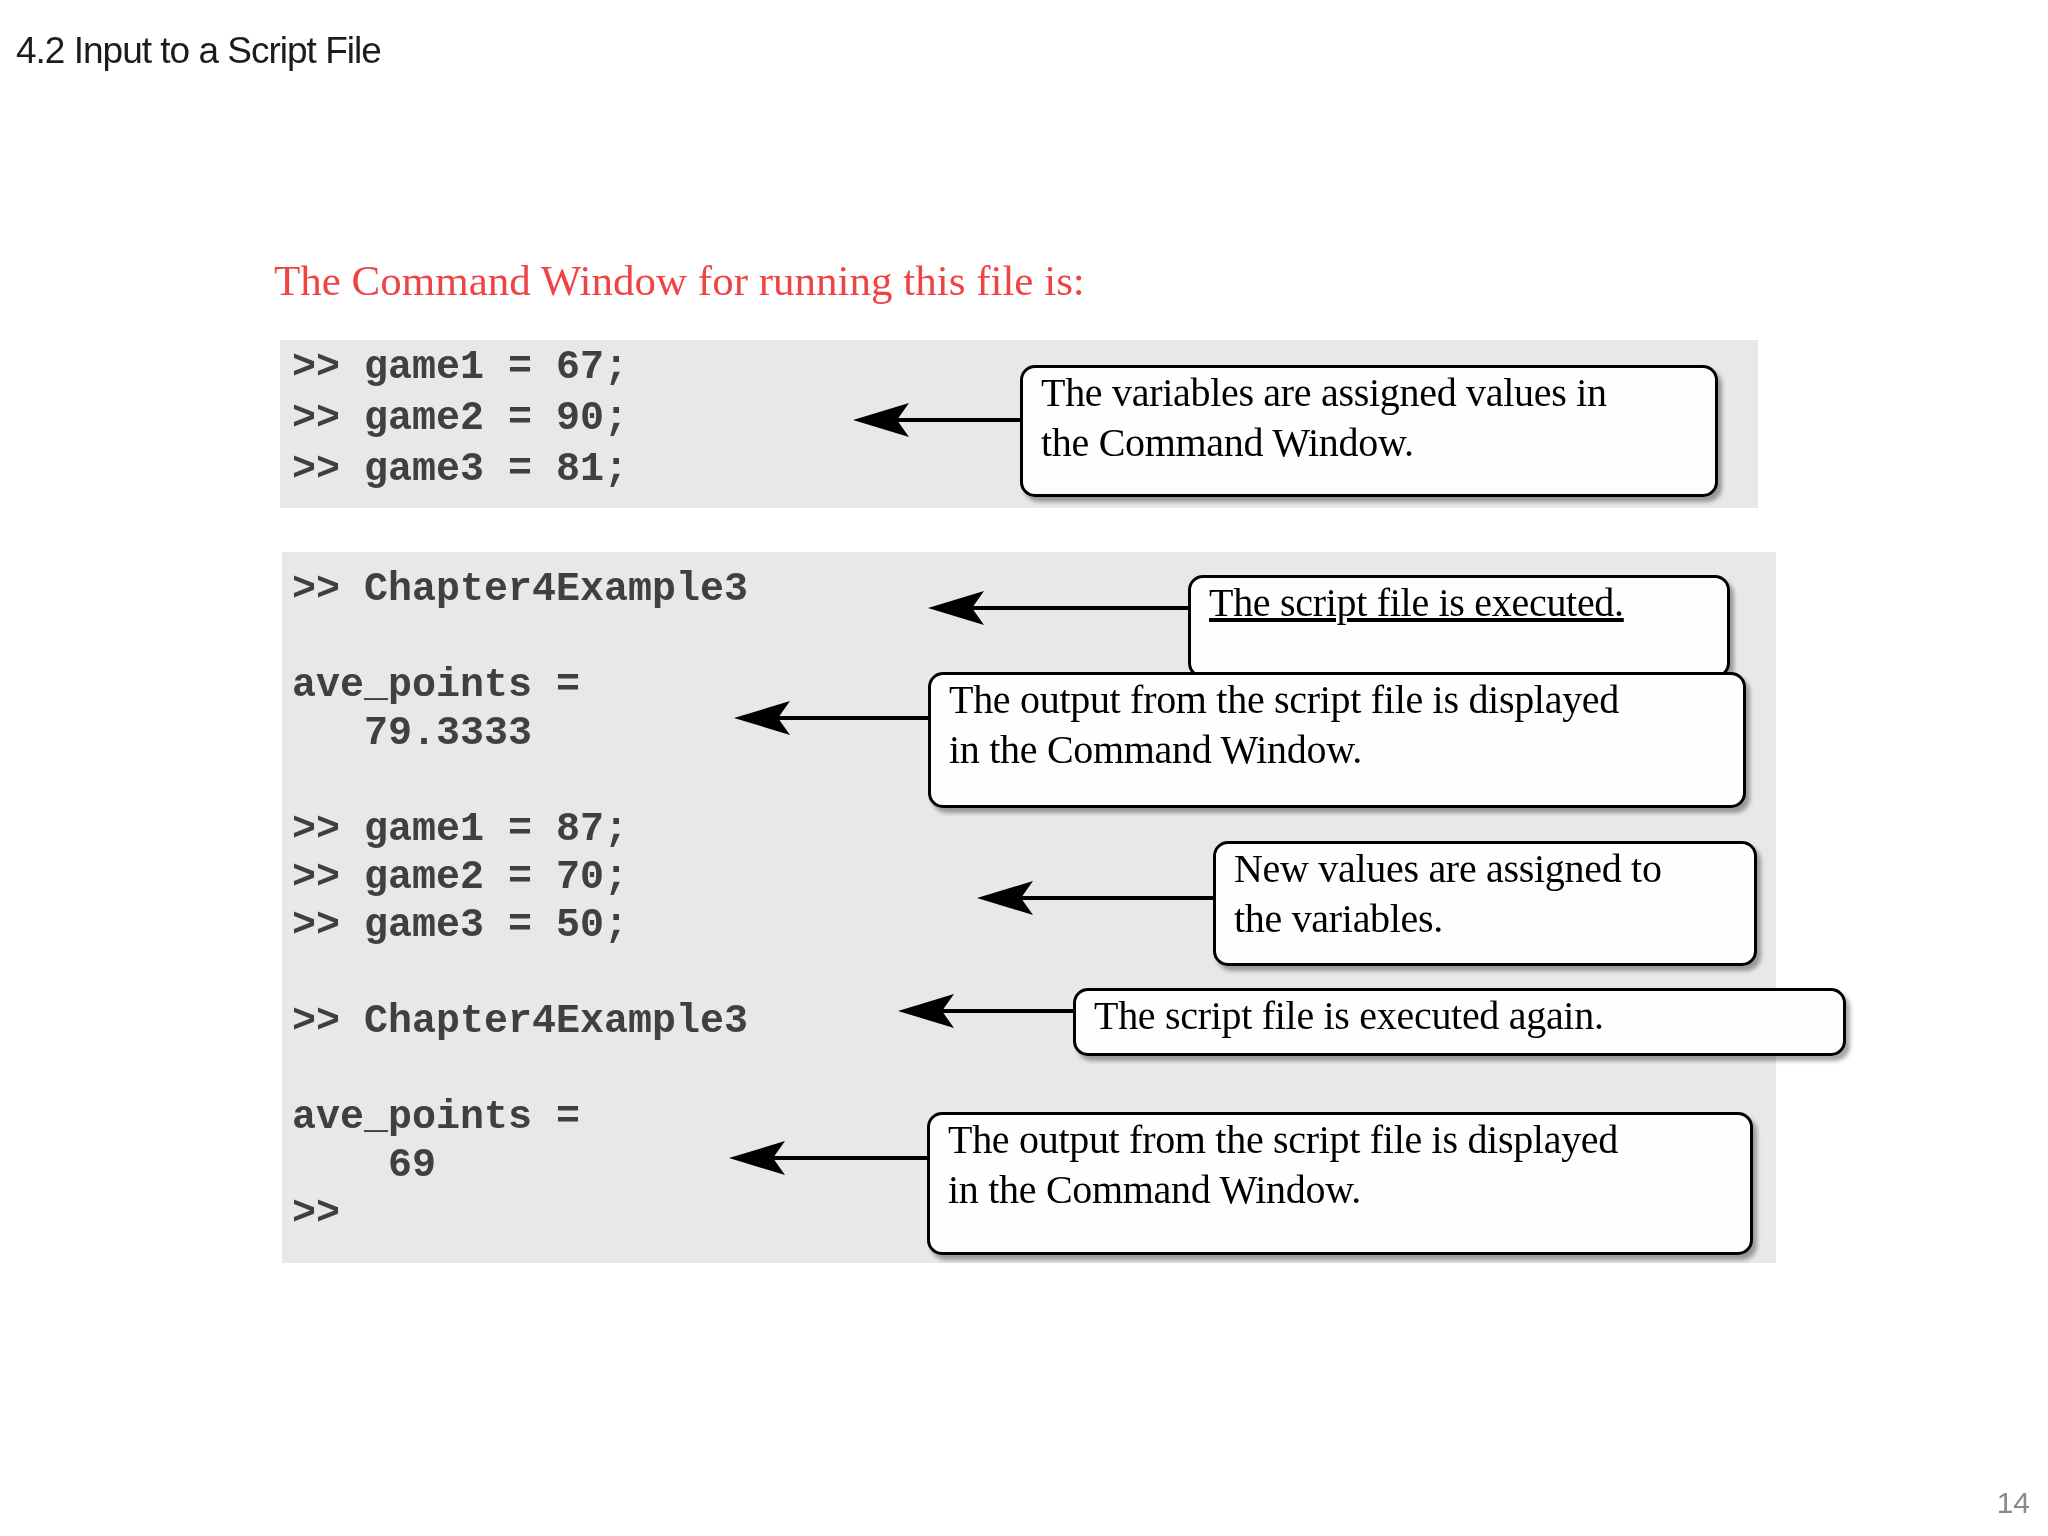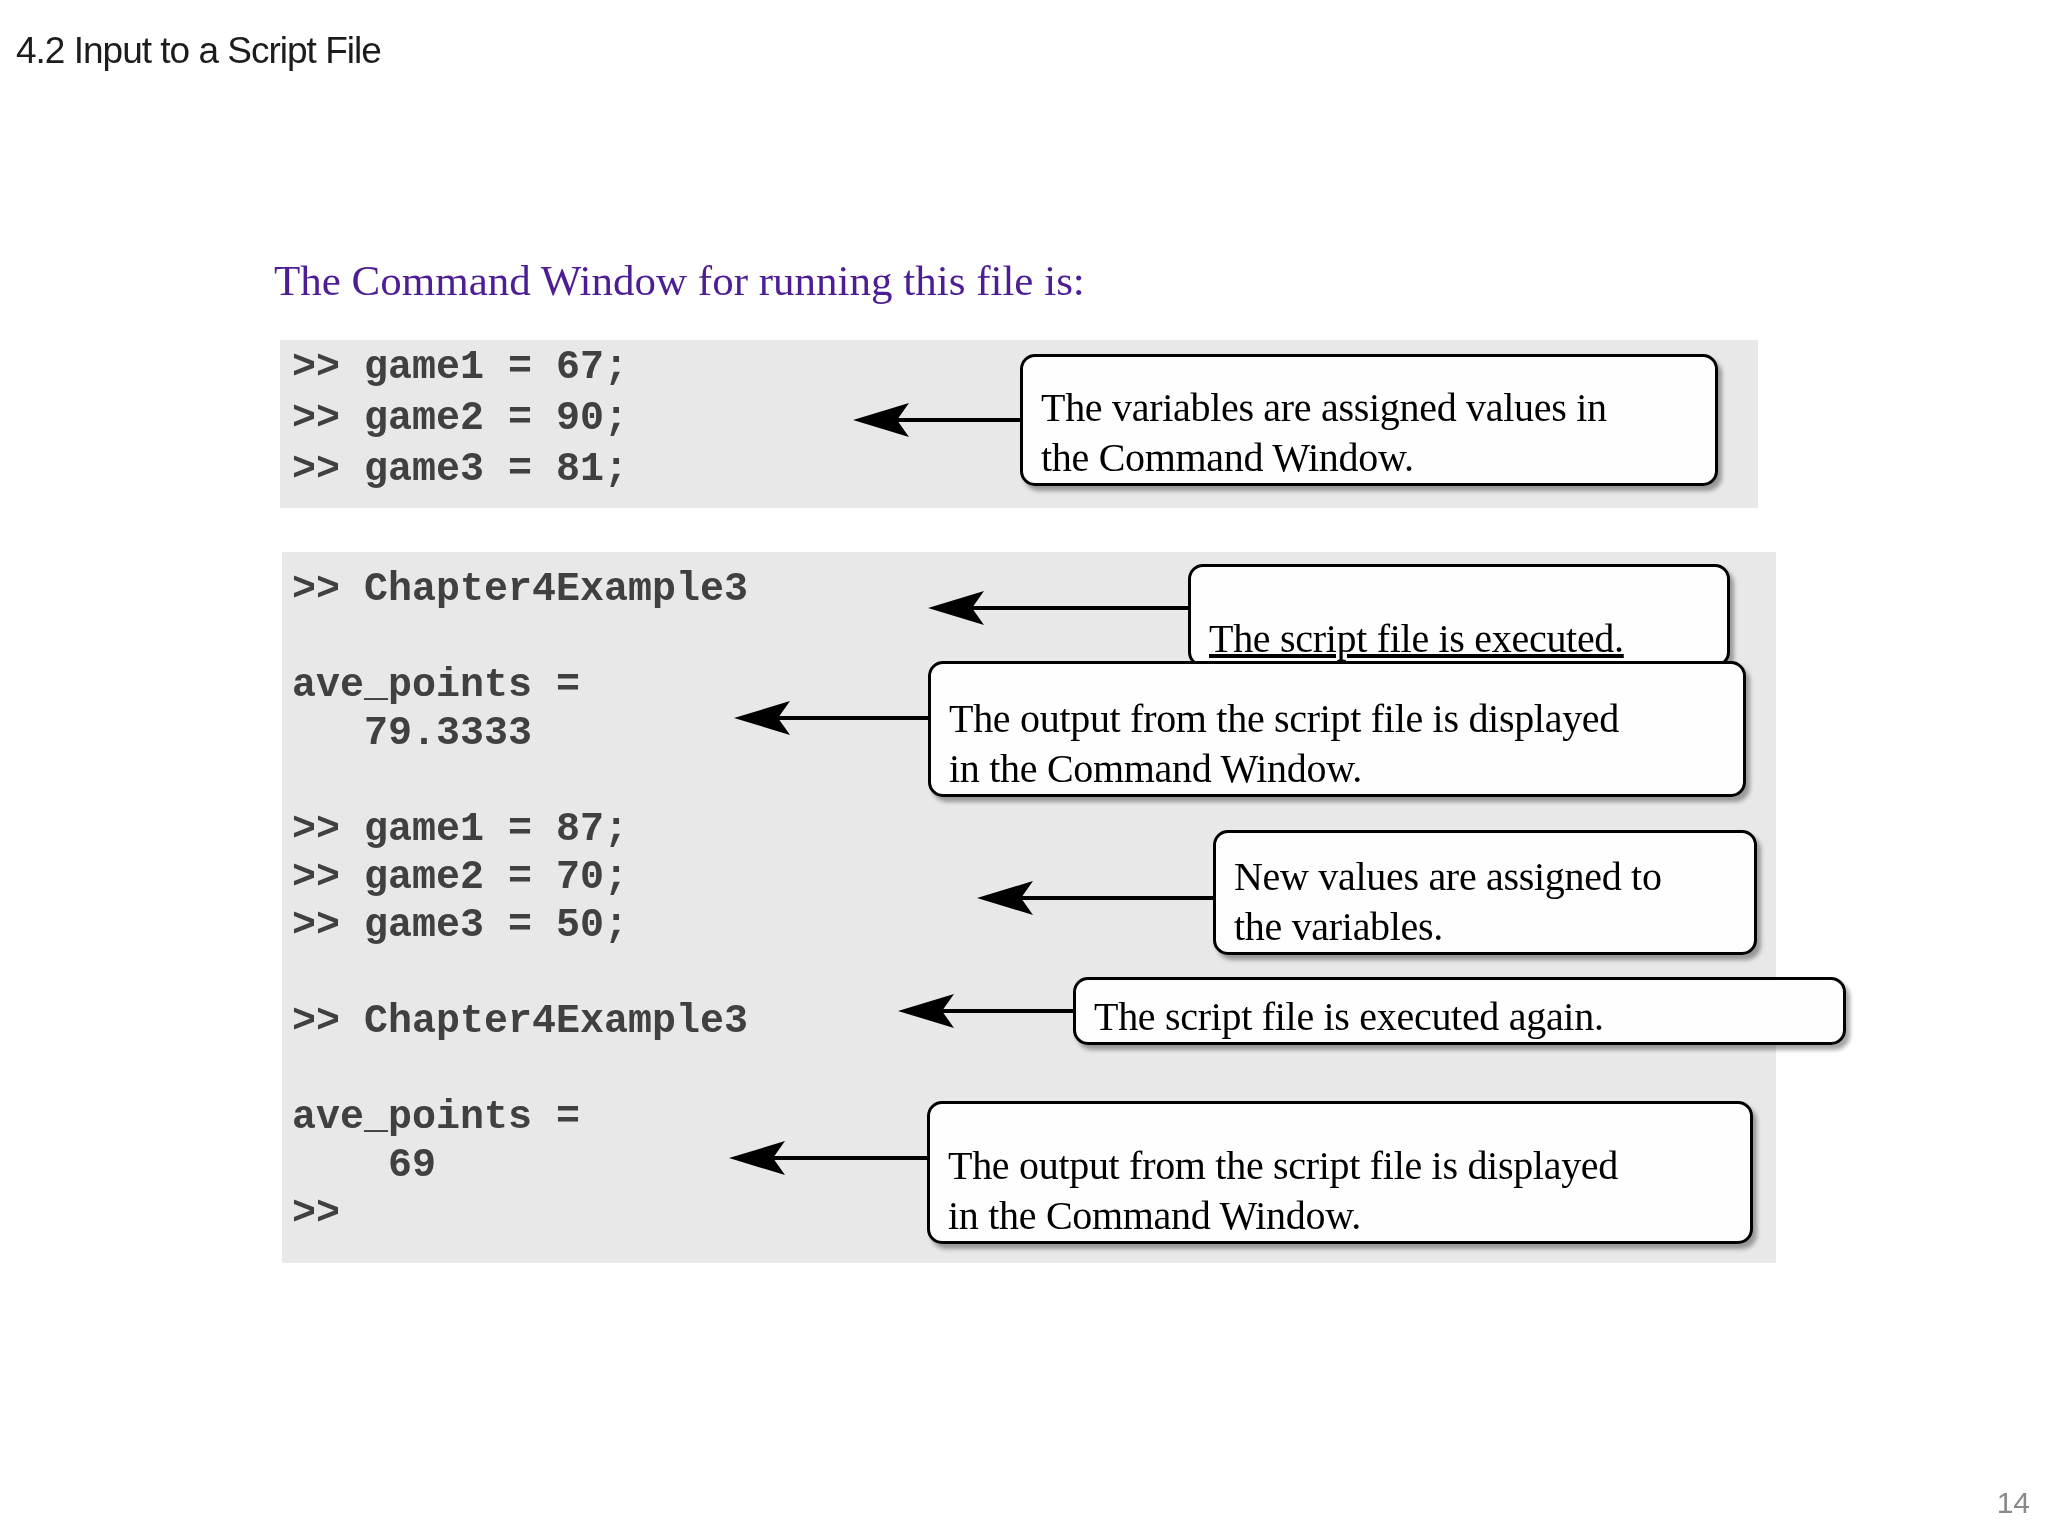--- a/index.html
+++ b/index.html
@@ -13,21 +13,21 @@
   
   .slide-title{
     left:16px;top:30px;
     font-size:37px;letter-spacing:-1px;color:#1c1c1c;
     font-family:"Liberation Sans",sans-serif;
     text-align:right;
   }
   
   .intro{
     left:274px;top:256px;
-    font-size:43px;color:#4c1d95;
+    font-size:43px;color:#ef4444;
     font-family:"Liberation Serif",serif;
   }
   
   .panel{
     background:var(--panel-bg,#e8e8e8);
   }
   .panel1{left:280px;top:340px;width:1478px;height:168px;}
   .panel2{left:282px;top:552px;width:1494px;height:711px;}
   
   pre.code{
@@ -36,23 +36,23 @@
     font-weight:700;font-size:40px;
   }
   .code1{left:292px;top:342px;line-height:51px;}
   .code2{left:292px;top:566px;line-height:48px;}
   
   .callout{
     background:var(--callout-bg,#fefefe);
     border:3px solid var(--callout-border,#000);
     border-radius:15px;
     box-shadow:4px 5px 4px rgba(0,0,0,0.35);
-    display:flex;align-items:flex-end;
+    display:flex;align-items:flex-start;
     box-sizing:border-box;
-    padding-left:18px;padding-right:6px;
+    padding-left:18px;padding-right:6px;margin-top:11px;
   }
   .callout span{
     white-space:pre-line;
     font-family:"Liberation Serif",serif;
     font-size:40px;line-height:50px;color:#000;
     letter-spacing:-0.3px;
   }
   .c1{left:1020px;top:354px;width:698px;height:132px;}
   .c2{left:1188px;top:564px;width:542px;height:103px;text-decoration:underline;}
   .c3{left:928px;top:661px;width:818px;height:136px;}

